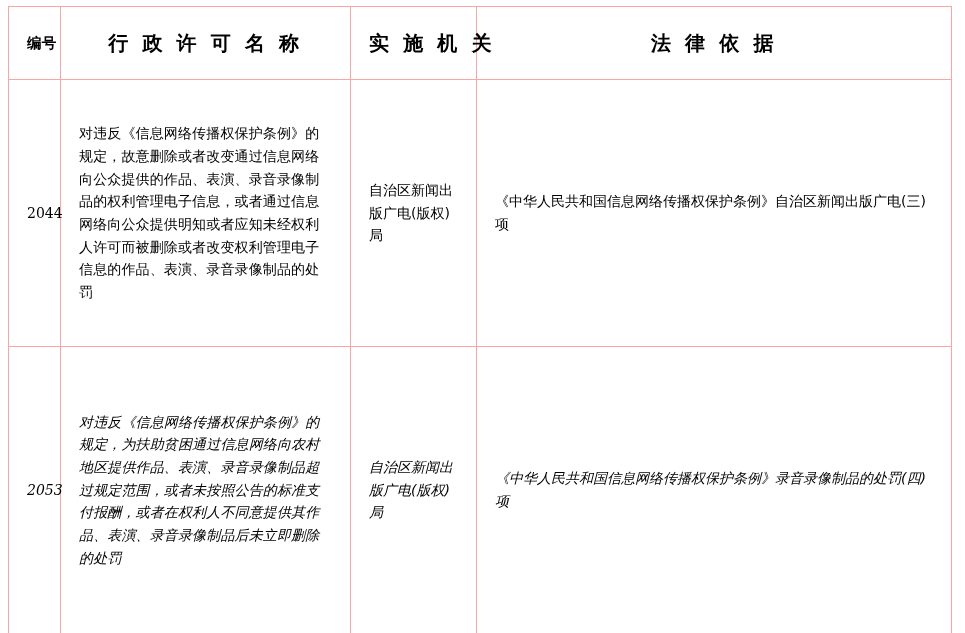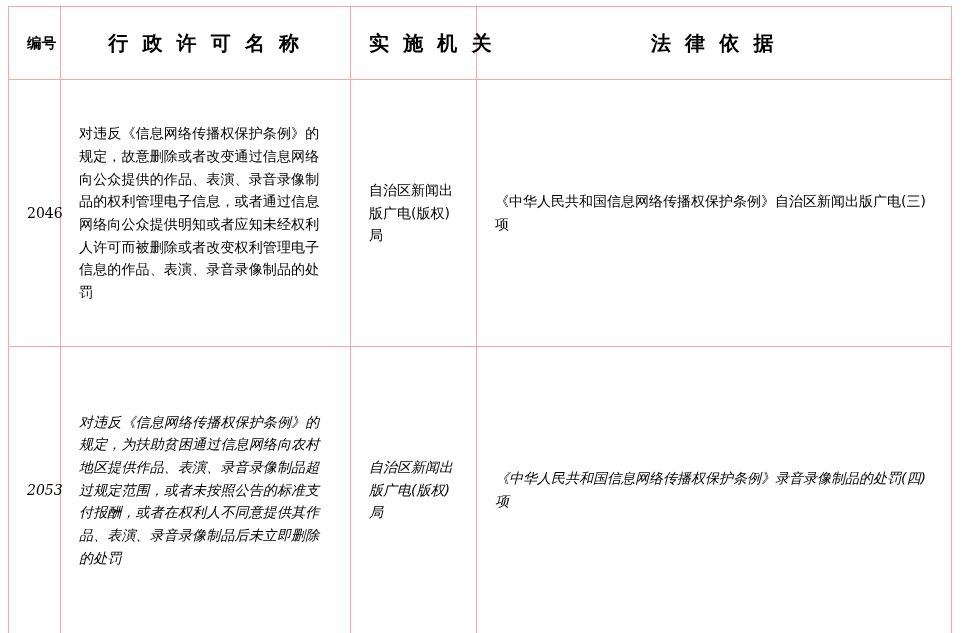--- a/index.html
+++ b/index.html
@@ -93,21 +93,21 @@
     <thead>
       <tr>
         <th class="h-num">编号</th>
         <th>行 政 许 可 名 称</th>
         <th>实 施 机 关</th>
         <th>法  律  依  据</th>
       </tr>
     </thead>
     <tbody>
       <tr class="row-2">
-        <td class="cell-num">2046</td>
+        <td class="cell-num">2044</td>
         <td class="cell-text">对违反《信息网络传播权保护条例》的规定，故意删除或者改变通过信息网络向公众提供的作品、表演、录音录像制品的权利管理电子信息，或者通过信息网络向公众提供明知或者应知未经权利人许可而被删除或者改变权利管理电子信息的作品、表演、录音录像制品的处罚</td>
         <td class="cell-org">自治区新闻出版广电(版权)局</td>
         <td class="cell-law">《中华人民共和国信息网络传播权保护条例》自治区新闻出版广电(三)项</td>
       </tr>
       <tr class="row-3">
         <td class="cell-num">2053</td>
         <td class="cell-text">对违反《信息网络传播权保护条例》的规定，为扶助贫困通过信息网络向农村地区提供作品、表演、录音录像制品超过规定范围，或者未按照公告的标准支付报酬，或者在权利人不同意提供其作品、表演、录音录像制品后未立即删除的处罚</td>
         <td class="cell-org">自治区新闻出版广电(版权)局</td>
         <td class="cell-law">《中华人民共和国信息网络传播权保护条例》录音录像制品的处罚(四)项</td>
       </tr>

